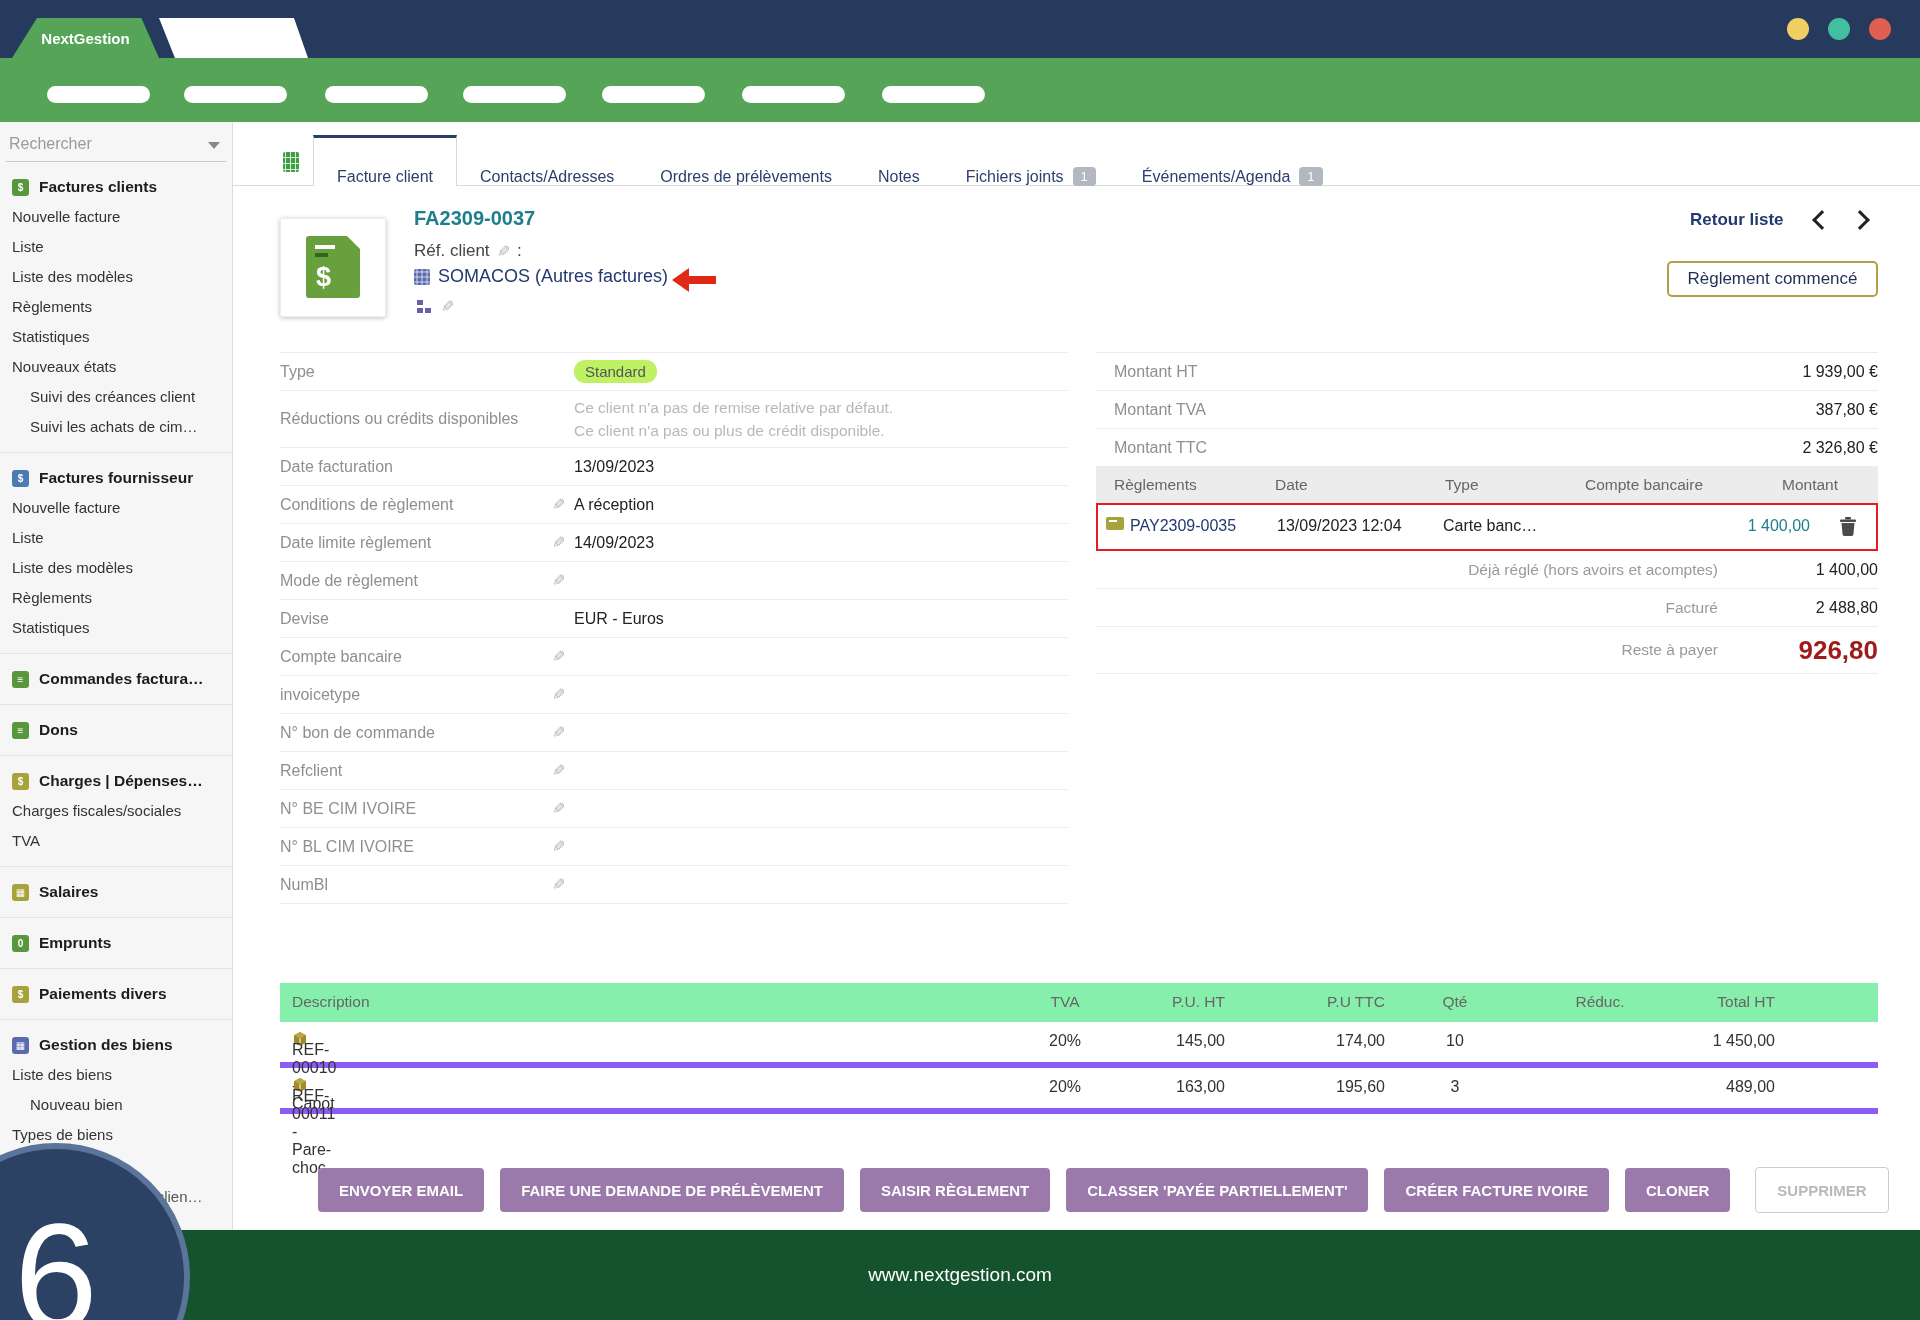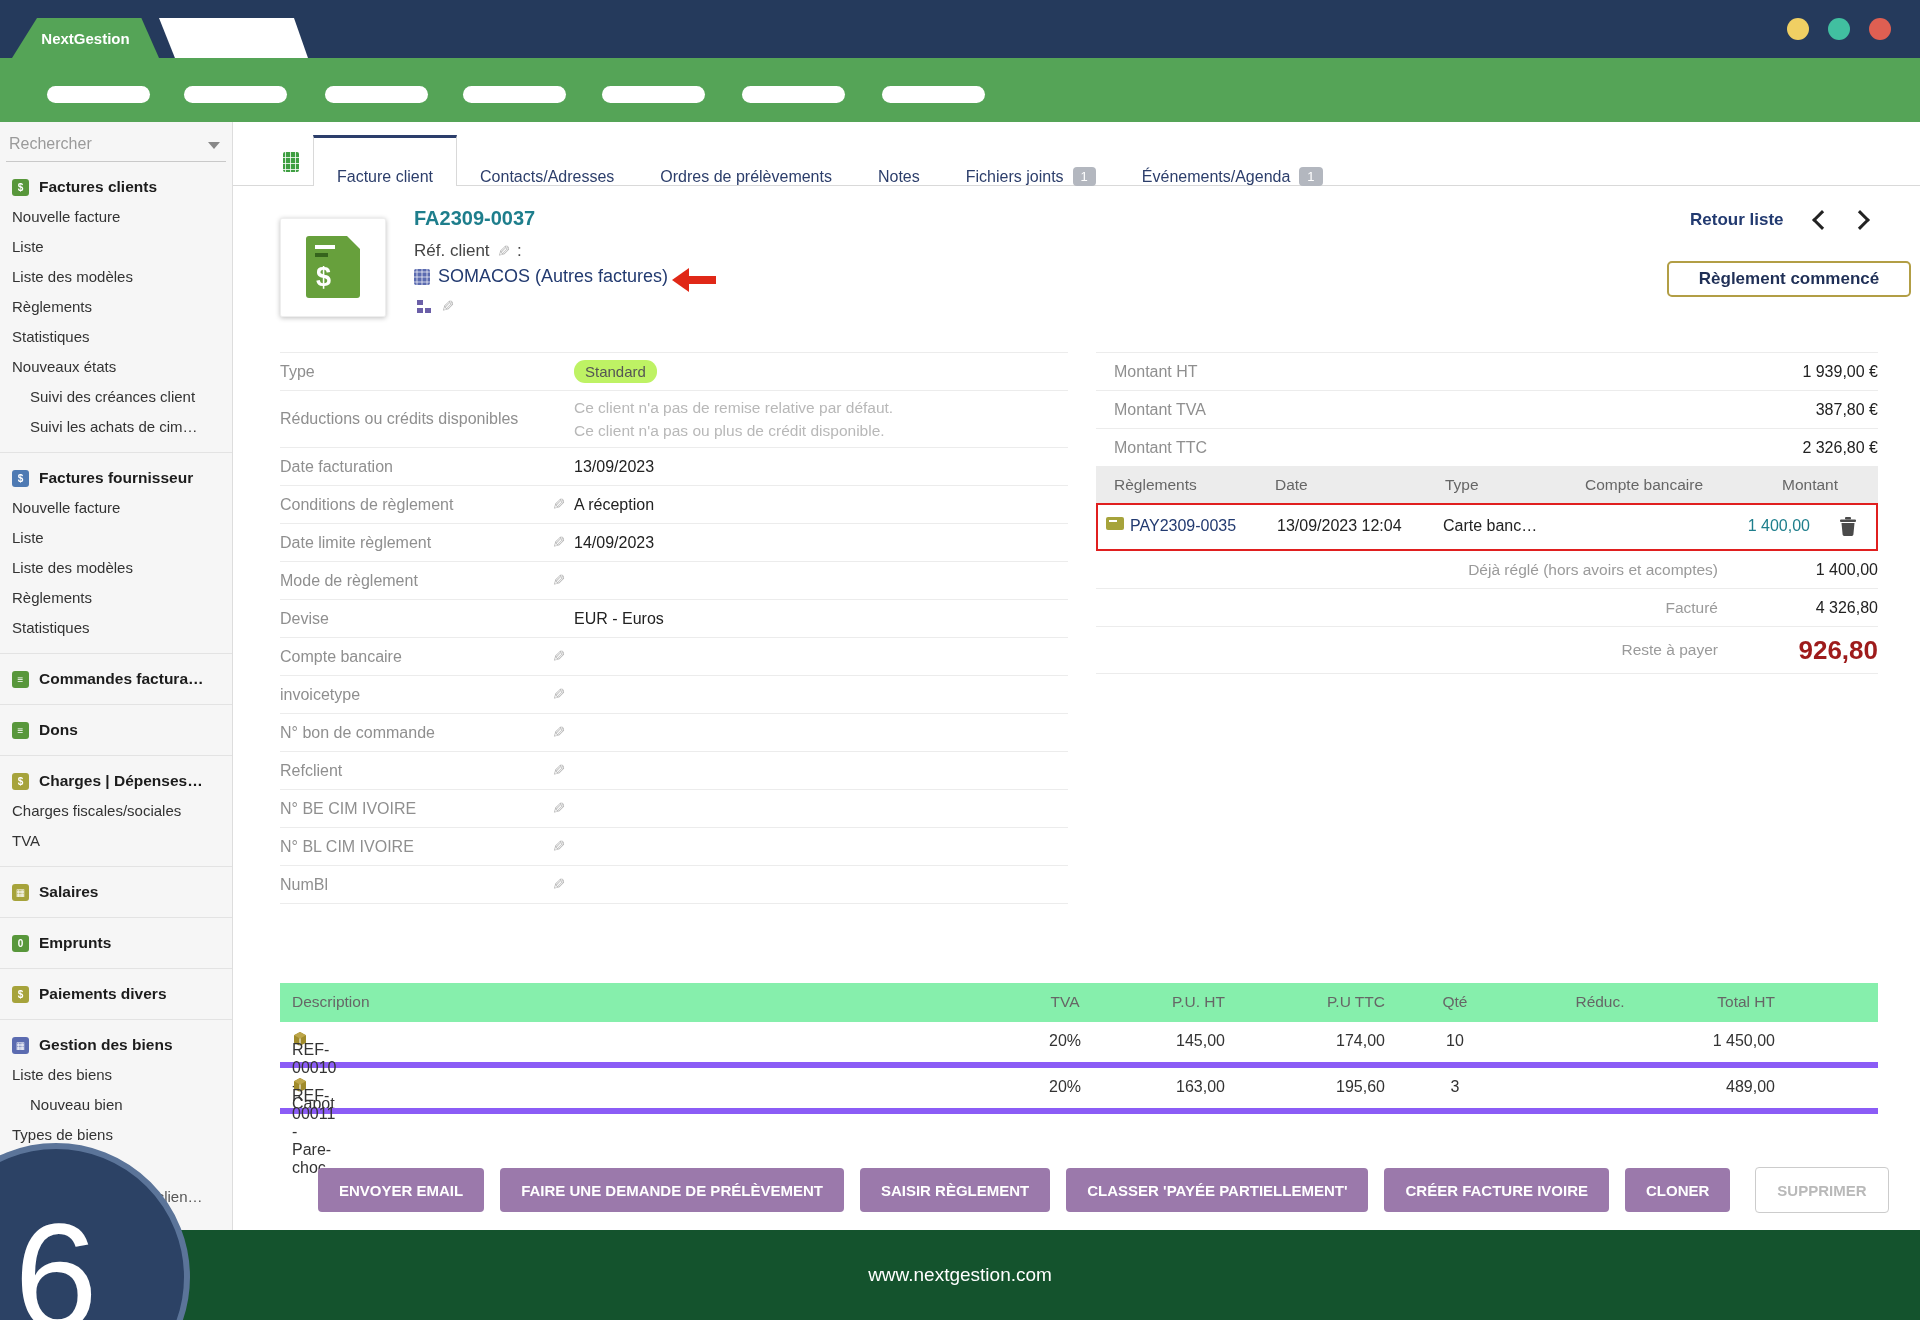--- a/index.html
+++ b/index.html
@@ -65,22 +65,22 @@
   .org-icon{width:15px;height:15px;position:relative;display:inline-block;}
   .org-icon:before{content:"";position:absolute;left:0;top:1px;width:6px;height:5px;background:#6b5fa8;box-shadow:8px 8px 0 #6b5fa8,0 8px 0 #6b5fa8;}
   .pencil{color:#b5b5b5;font-size:16px;cursor:pointer;}
   .pencil:before{content:"\270E";display:inline-block;transform:scaleX(-1);}
 
   .back-row{position:absolute;left:1690px;top:210px;display:flex;align-items:center;}
   .back-link{font-size:17px;font-weight:bold;color:#223a70;cursor:pointer;}
   .chev{width:11px;height:11px;border-top:3px solid #222;border-right:3px solid #222;display:inline-block;cursor:pointer;}
   .chev.left{transform:rotate(-135deg);margin-left:31px;}
   .chev.right{transform:rotate(45deg);margin-left:24px;}
-  .status-badge{position:absolute;left:1667px;top:261px;width:244px;height:36px;border:2px solid #b29e45;border-radius:5px;background:#fff;
-    display:flex;align-items:center;justify-content:center;font-size:17px;font-weight:bold;color:#1f2f56;box-sizing:border-box;cursor:pointer;}
+  .status-badge{position:absolute;left:1667px;top:261px;width:211px;height:36px;border:2px solid #b29e45;border-radius:5px;background:#fff;
+    display:flex;align-items:center;justify-content:center;font-size:17px;font-weight:normal;color:#1f2f56;box-sizing:border-box;cursor:pointer;}
 
   
   .details{position:absolute;left:280px;top:352px;width:788px;border-top:1px solid #ececec;}
   .drow{display:flex;align-items:center;min-height:37px;border-bottom:1px solid #ececec;}
   .drow.tall{min-height:56px;}
   .dlabel{width:272px;flex:none;color:#8f8f8f;font-size:16px;}
   .dpencil{width:22px;flex:none;}
   .dvalue{color:#222;font-size:16px;}
   .badge-std{background:#bef264;color:#555;font-size:15px;border-radius:11px;padding:3px 11px;}
   .dmuted div{color:#b8b8b8;font-size:15.5px;line-height:23px;}
@@ -413,21 +413,21 @@
             <path d="M1.5 6h13l-1.1 11.5a1.6 1.6 0 0 1-1.6 1.5H4.2a1.6 1.6 0 0 1-1.6-1.5L1.5 6z" fill="#4a4a4a"></path>
           </svg>
       </span>
     </div>
     <div class="pfoot">
       <span class="pl">Déjà réglé (hors avoirs et acomptes)</span>
       <span class="pv">1 400,00</span>
     </div>
     <div class="pfoot">
       <span class="pl">Facturé</span>
-      <span class="pv">4 326,80</span>
+      <span class="pv">2 488,80</span>
     </div>
     <div class="pfoot rest">
       <span class="pl">Reste à payer</span>
       <span class="pv">926,80</span>
     </div>
   </div>
 
   <div class="products">
     <div class="ptable-head">
       <span class="c-desc">Description</span>

